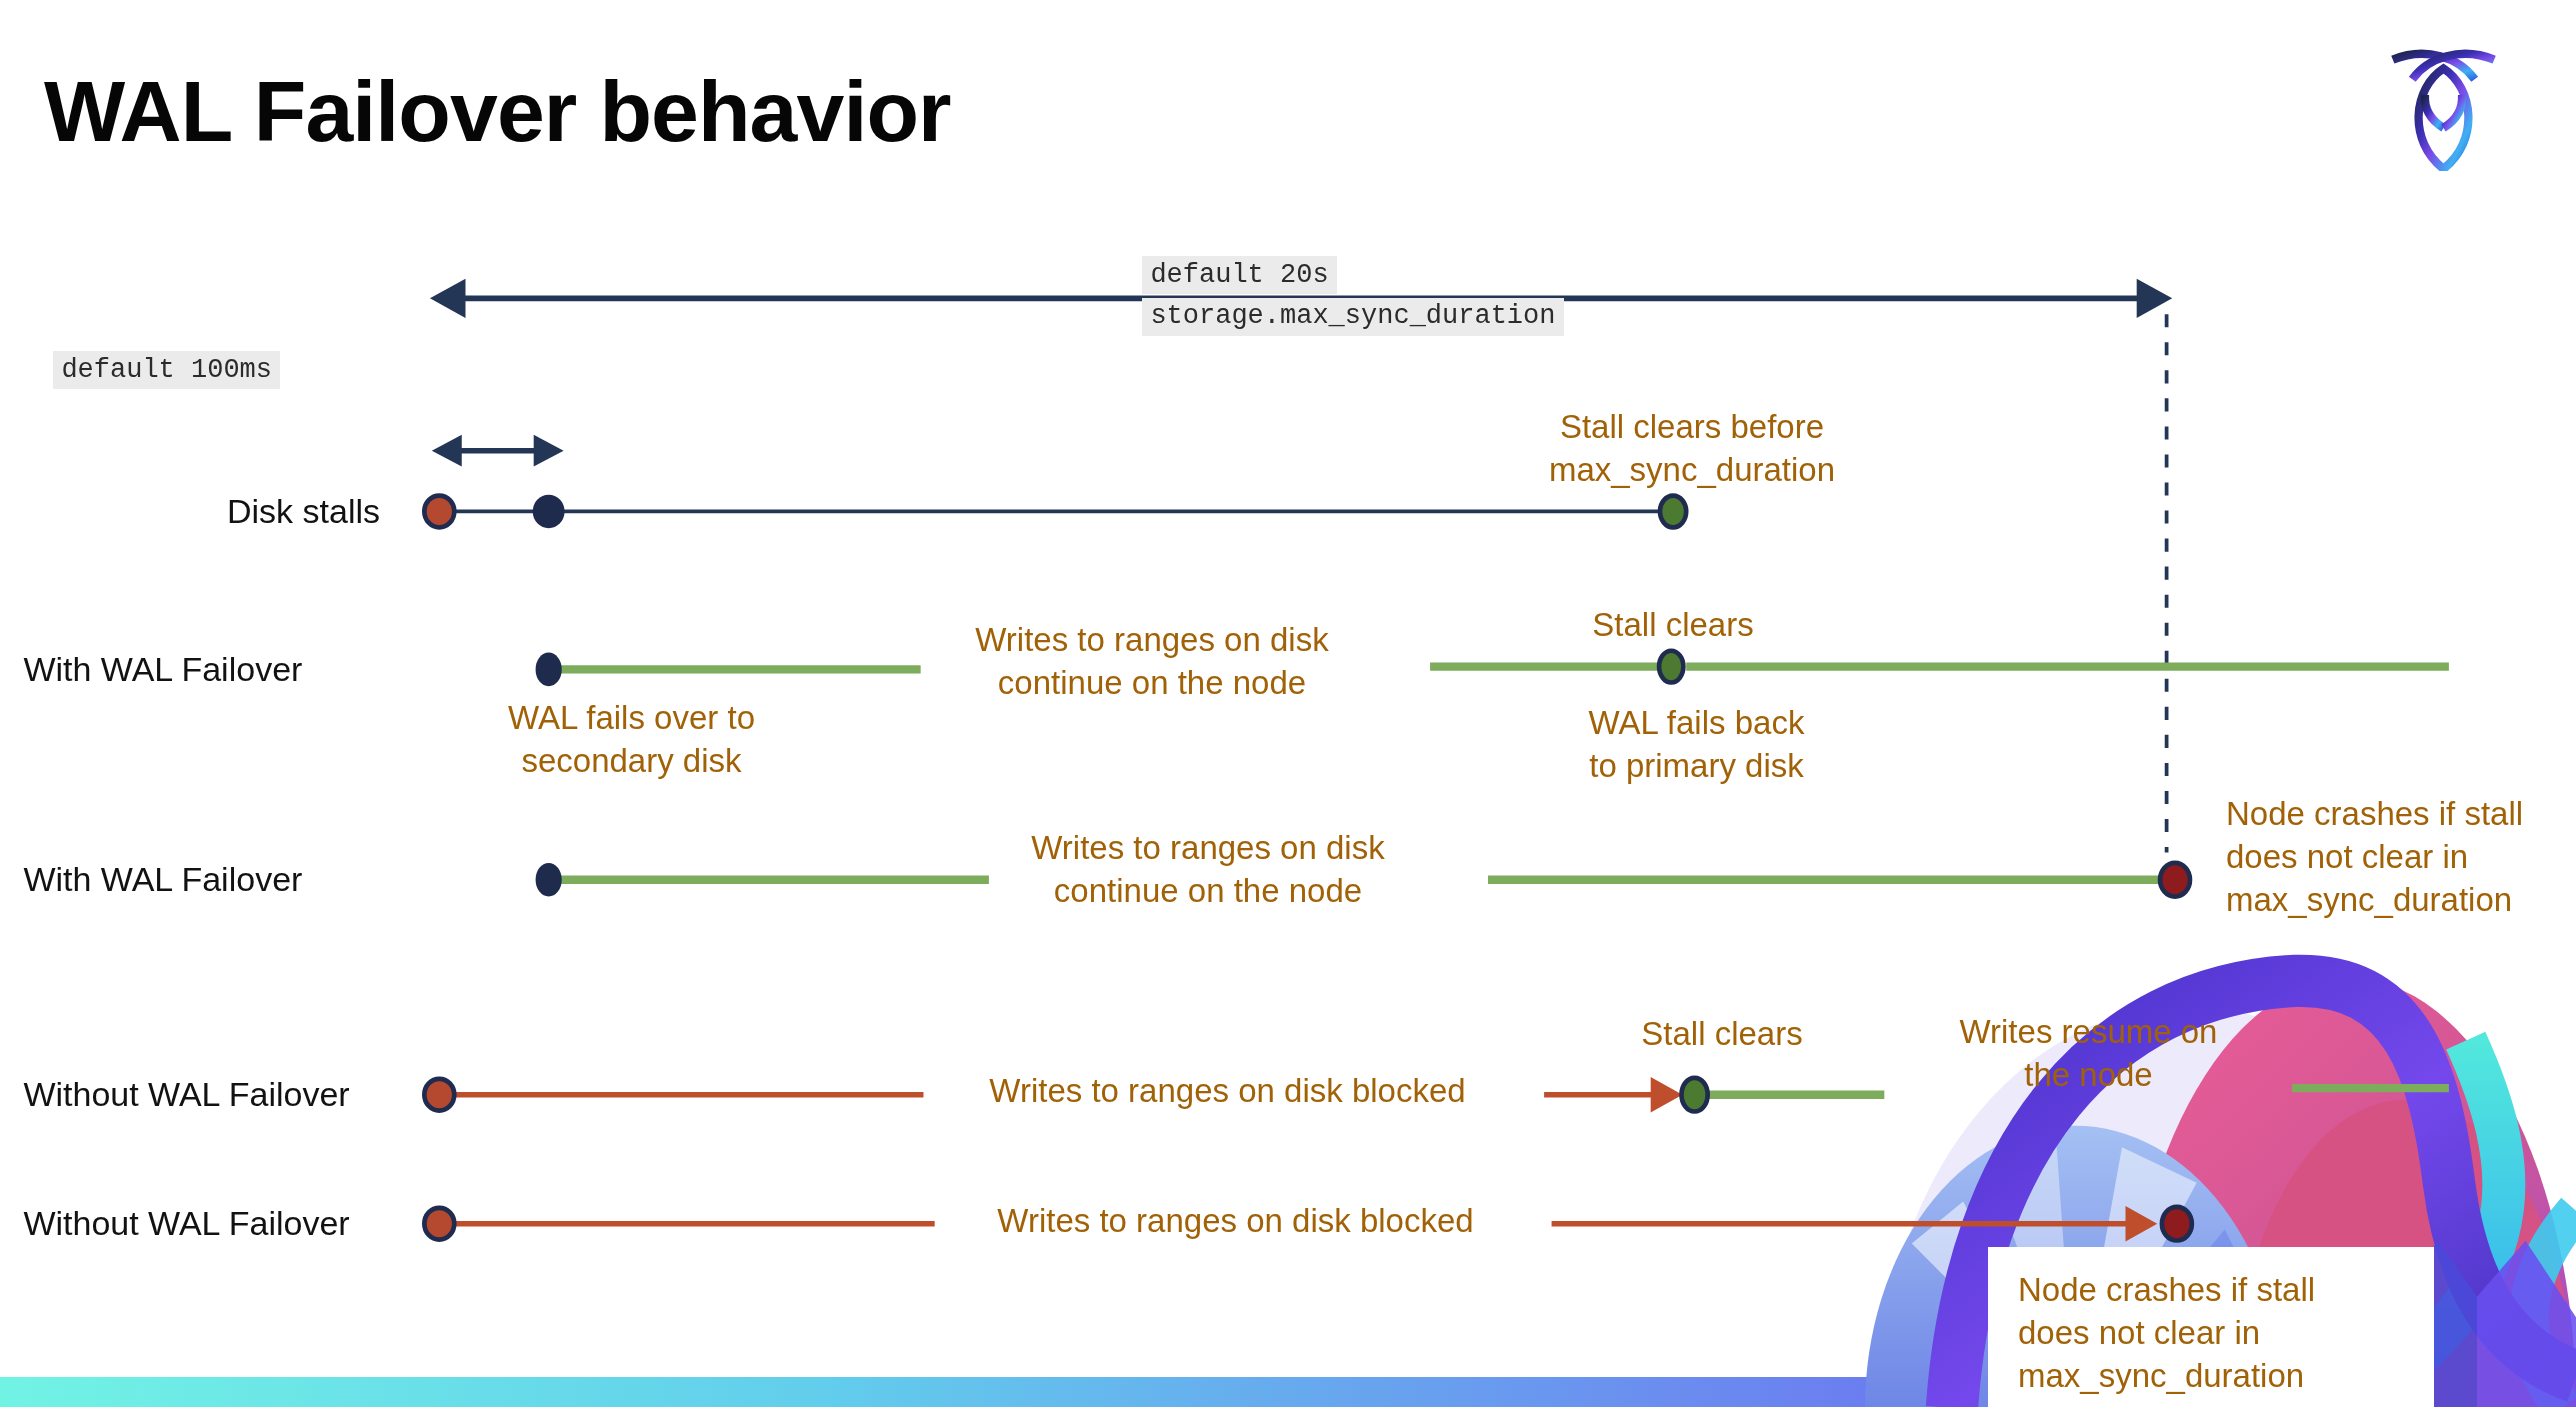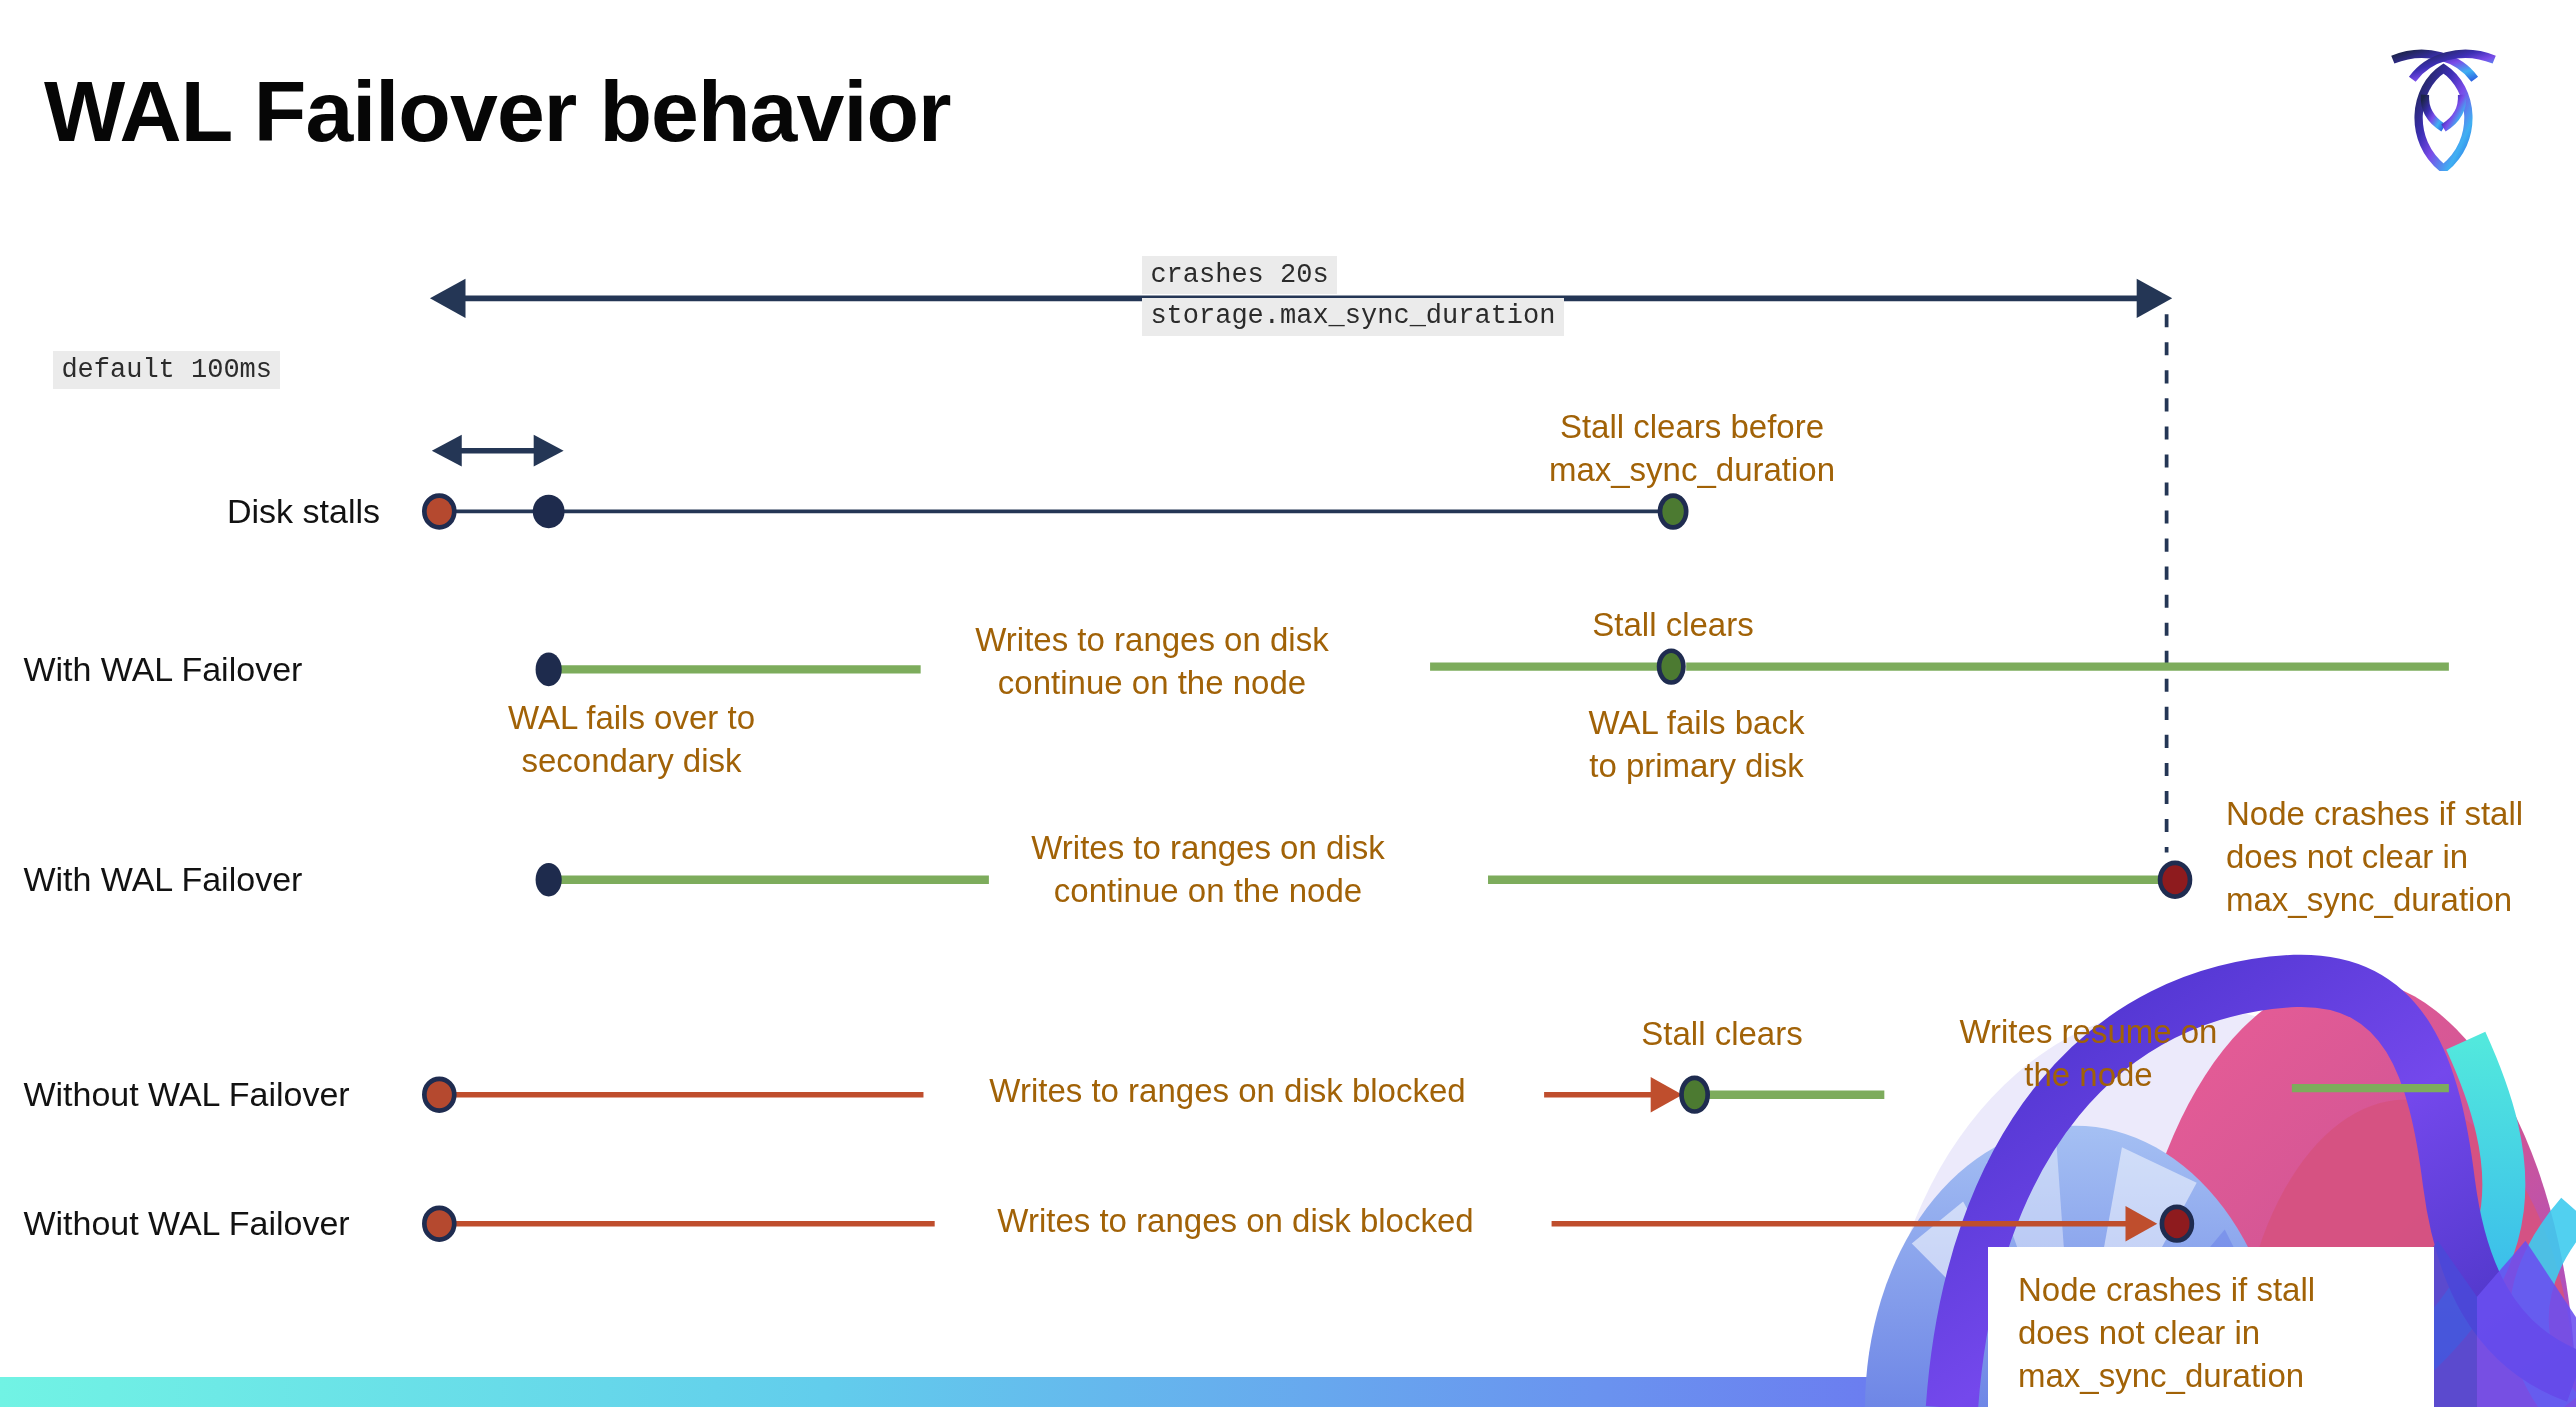--- a/index.html
+++ b/index.html
@@ -141,21 +141,21 @@
     <g>
       <line x1="484" y1="1309" x2="1000" y2="1309" stroke="#bf4e2d" stroke-width="6"></line>
       <line x1="1660" y1="1309" x2="2284" y2="1309" stroke="#bf4e2d" stroke-width="6"></line>
       <polygon points="2308,1309 2274,1290 2274,1328" fill="#bf4e2d"></polygon>
       <ellipse cx="470" cy="1309" rx="16" ry="17" fill="#b5492f" stroke="#1f2c50" stroke-width="5"></ellipse>
       <ellipse cx="2329" cy="1309" rx="16" ry="18" fill="#8e1b1e" stroke="#1f2c50" stroke-width="5"></ellipse>
     </g>
   </svg>
 
   <div class="abs code-block text-layer" style="left:1142px;top:256px;">
-    <span class="code-line">crashes 20s</span>
+    <span class="code-line">default 20s</span>
     <span class="code-line">storage.max_sync_duration</span>
   </div>
   <div class="abs code-block text-layer" style="left:41px;top:351px;padding-left:12px;">
     <span class="code-line">default 100ms</span>
   </div>
 
   <div class="abs row-label text-layer" style="left:227px;top:490px;">Disk stalls</div>
   <div class="abs note center text-layer" style="left:1524px;top:405px;width:336px;">Stall clears before
 max_sync_duration</div>
 

